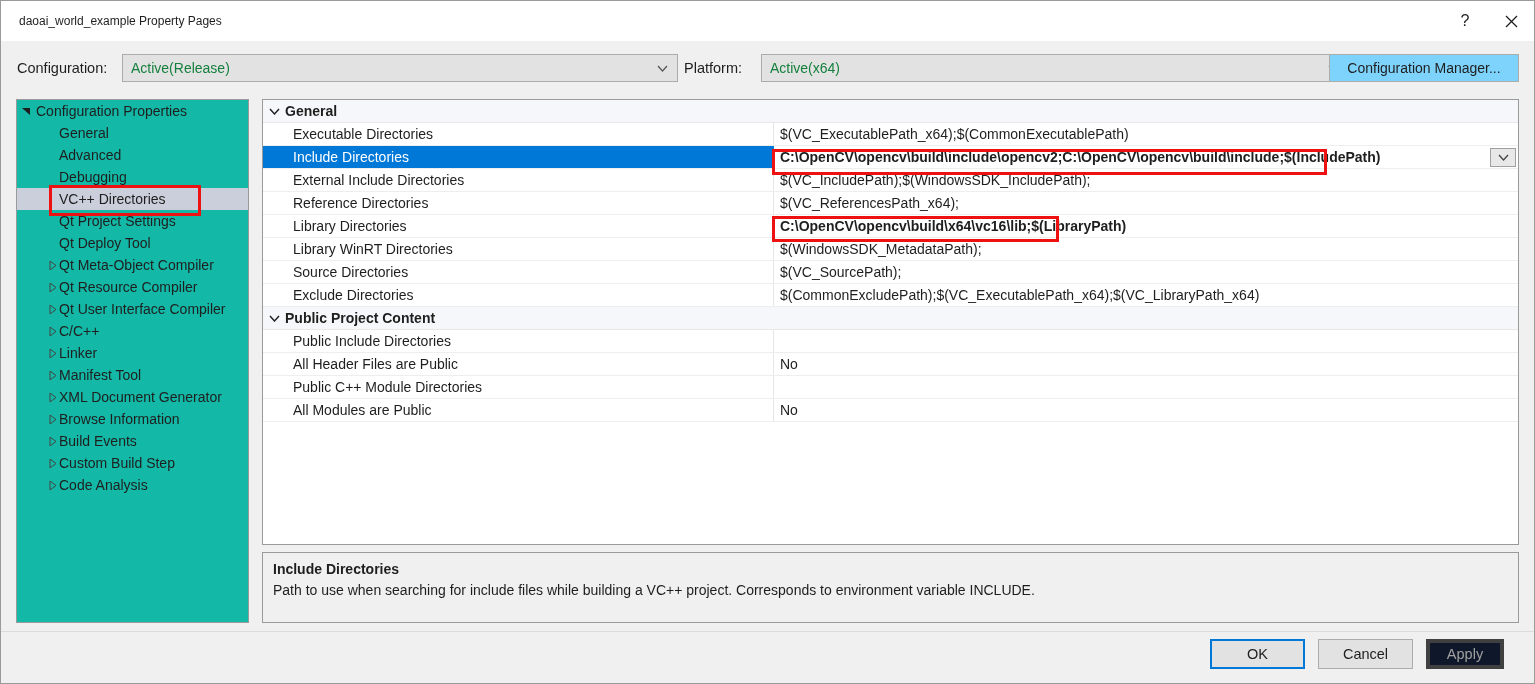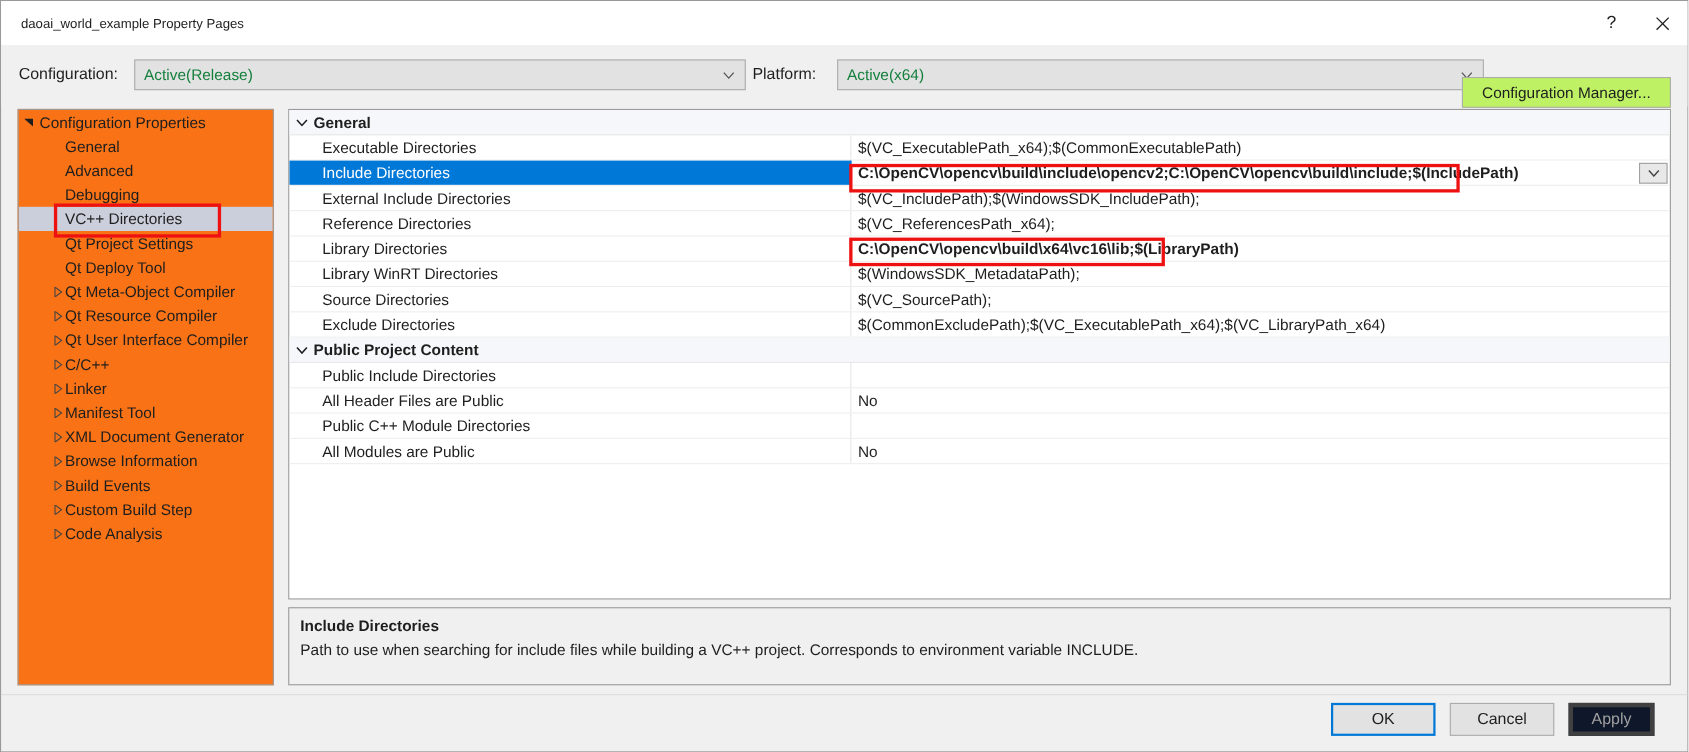--- a/index.html
+++ b/index.html
@@ -67,33 +67,33 @@
     white-space: nowrap; overflow: hidden;
   }
   .combo .carrow {
     margin-left: auto; margin-right: 9px;
     display: flex; align-items: center;
   }
   #config-combo { left: 121px; width: 556px; }
   #platform-combo { left: 760px; width: 588px; }
 
   #config-manager-btn {
-    position: absolute; left: 1328px; top: 29px;
+    position: absolute; left: 1328px; top: 13px;
     width: 190px; height: 28px;
-    background: #bef264; border: 1px solid #acacac;
+    background: #7dd3fc; border: 1px solid #acacac;
     display: flex; align-items: center; justify-content: center;
     font-size: 14px; color: #1e1e1e;
     white-space: nowrap; cursor: default;
   }
 
   
   #tree-panel {
     position: absolute; left: 15px; top: 98px;
     width: 233px; height: 524px;
-    background: #f97316;
+    background: #14b8a6;
     border: 1px solid #9a9a9a;
     overflow: hidden;
   }
   .tree-row {
     position: relative;
     height: 22px;
     display: flex; align-items: center;
     font-size: 14px; color: #1e1e1e;
     white-space: nowrap; cursor: default;
   }

